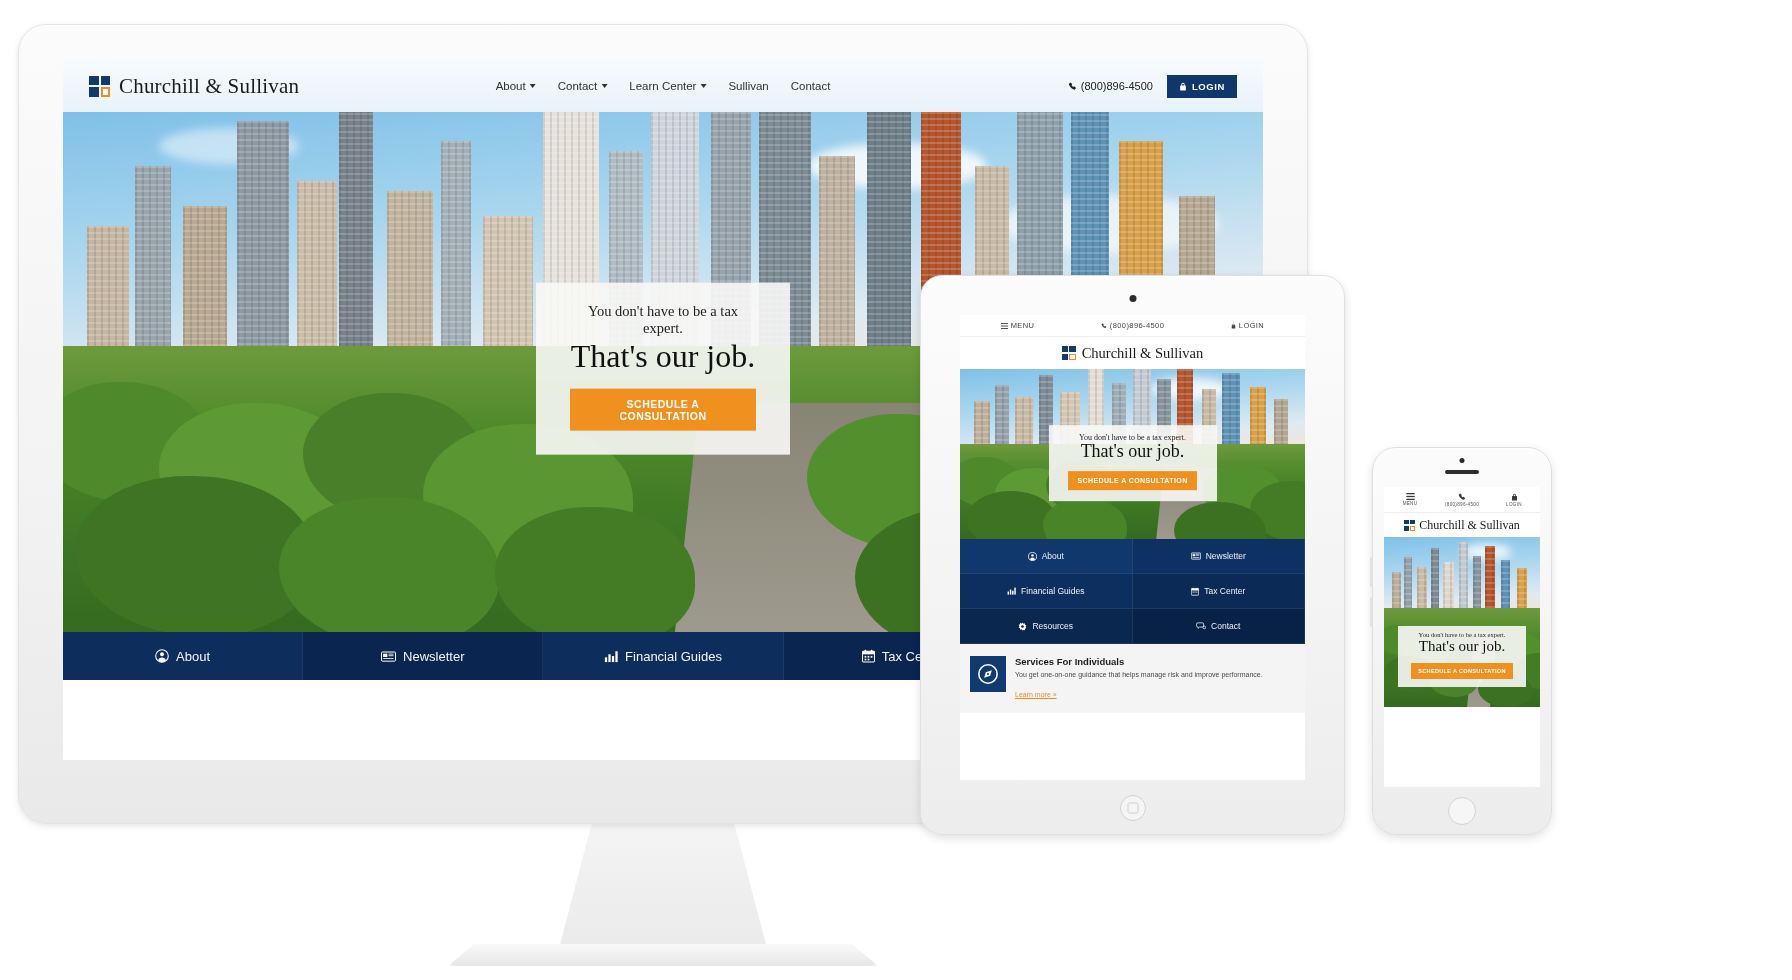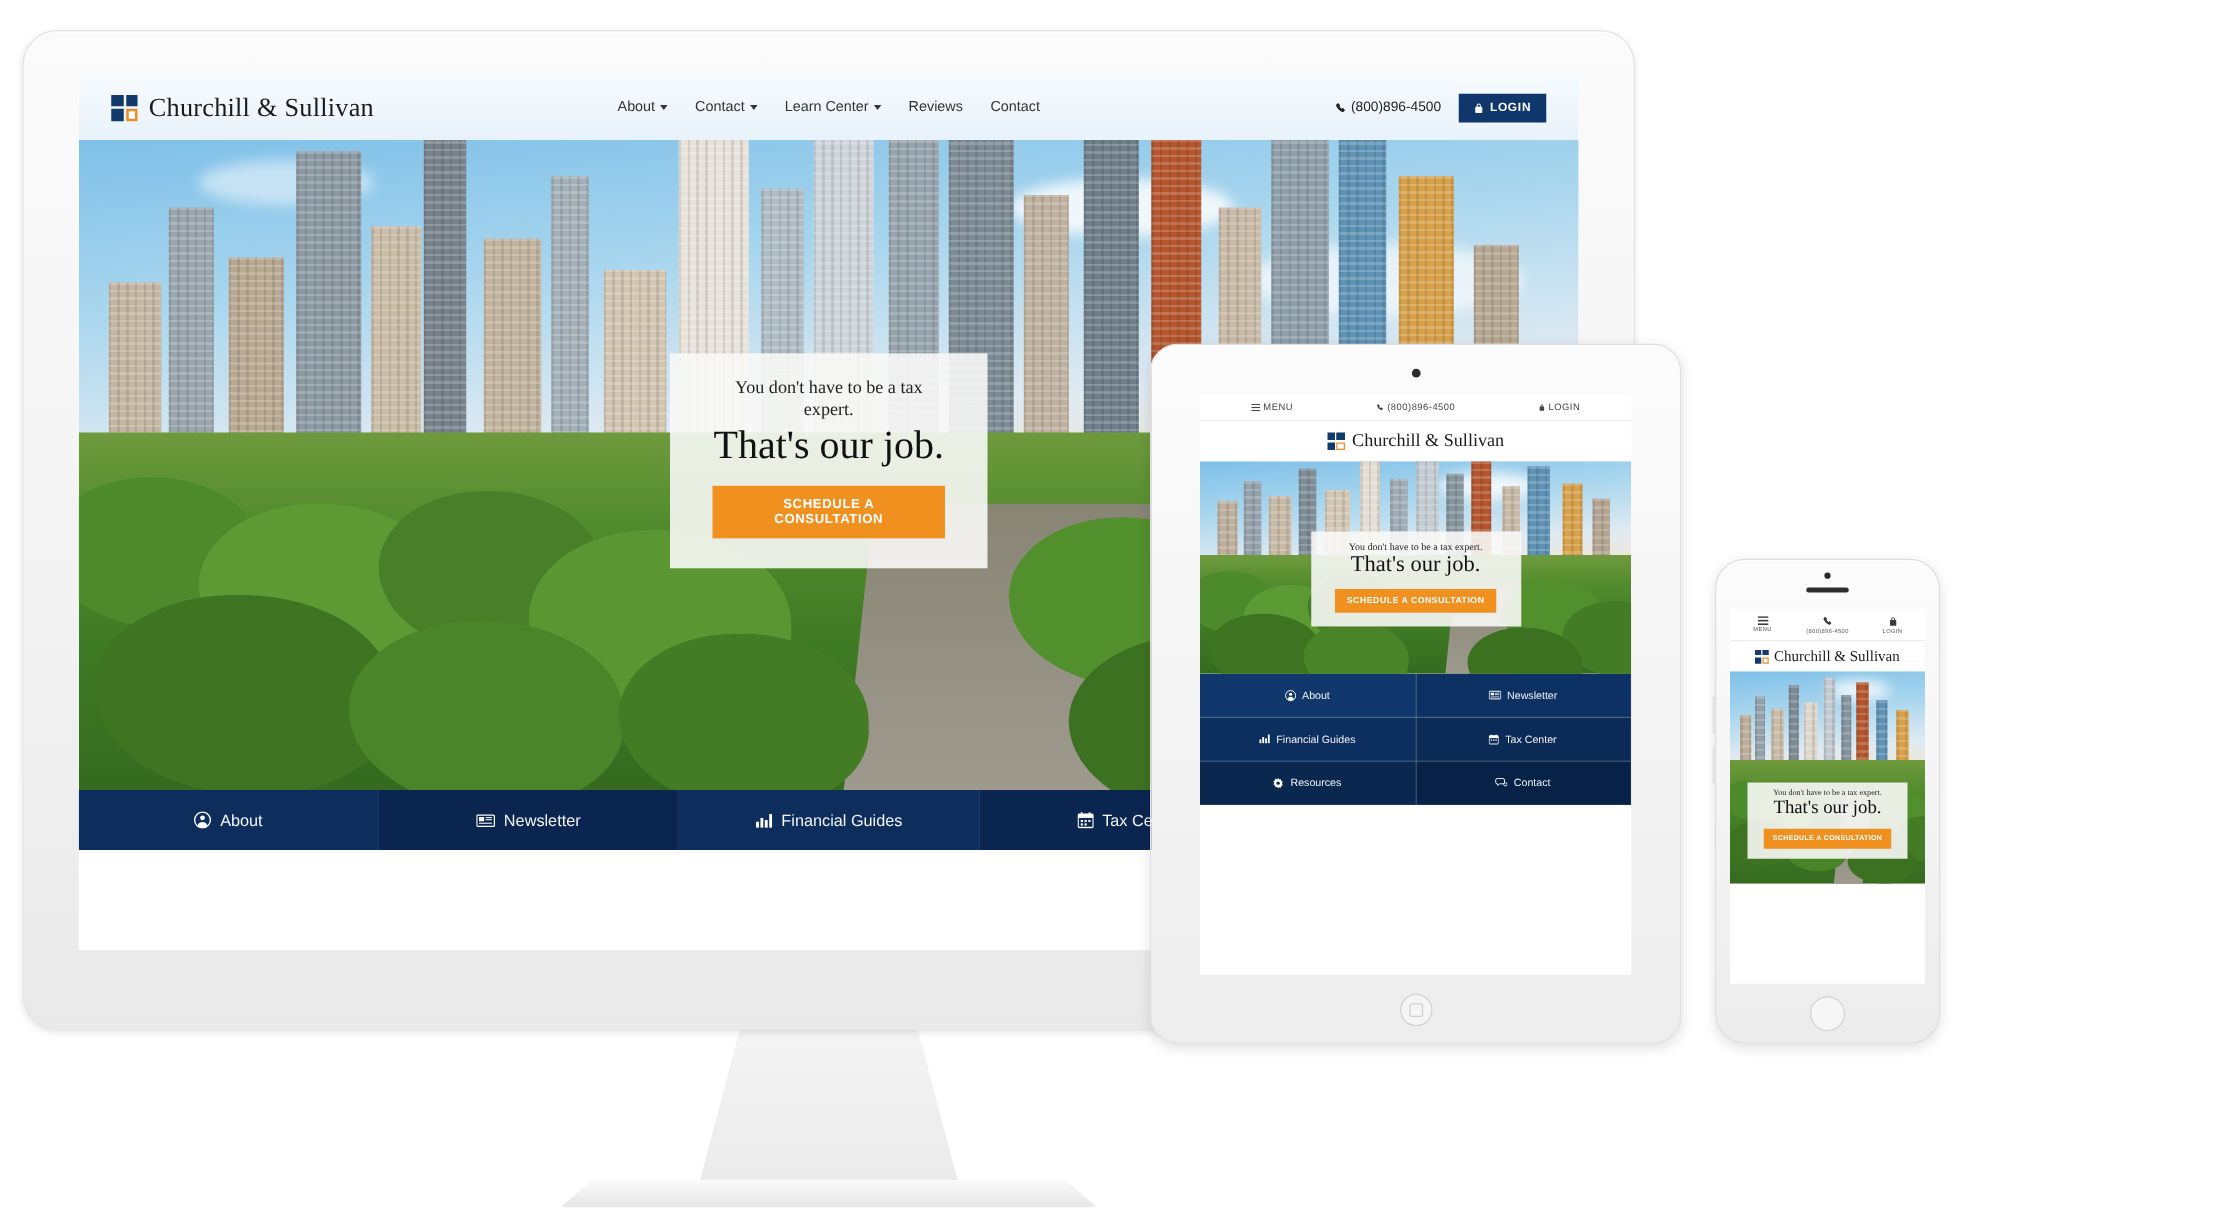--- a/index.html
+++ b/index.html
@@ -218,21 +218,21 @@
           </span>
           <span class="nav-item">
             <span>Contact</span>
             <span class="caret"></span>
           </span>
           <span class="nav-item">
             <span>Learn Center</span>
             <span class="caret"></span>
           </span>
           <span class="nav-item">
-            <span>Reviews</span>
+            <span>Sullivan</span>
           </span>
           <span class="nav-item">
             <span>Contact</span>
           </span>
         </nav>
 
         <div class="header-right">
           <span class="phone-link">
             <span class="ico">
               <svg width="9" height="9" viewBox="0 0 16 16">
@@ -508,20 +508,33 @@
           <span class="ico">
             <svg width="10" height="8" viewBox="0 0 18 14">
                 <path fill="none" stroke="#fff" stroke-width="1.3" d="M11.5 1.3H3.2A2.2 2.2 0 0 0 1 3.5v3.2a2.2 2.2 0 0 0 2.2 2.2h.6v2.3l2.6-2.3h5.1a2.2 2.2 0 0 0 2.2-2.2V3.5a2.2 2.2 0 0 0-2.2-2.2z"></path>
                 <circle cx="15" cy="9.6" r="2.4" fill="none" stroke="#fff" stroke-width="1.3"></circle>
               </svg>
           </span>
           <span>Contact</span>
         </div>
       </div>
 
+      <div class="t-services">
+        <div class="svc-icon">
+          <svg width="22" height="22" viewBox="0 0 24 24">
+              <circle cx="12" cy="12" r="10" fill="none" stroke="#fff" stroke-width="1.7"></circle>
+              <path fill="#fff" d="M16.2 7.8 9.6 10.2 7.8 16.2l6.6-2.4 1.8-6zM12 13.1a1.1 1.1 0 1 1 0-2.2 1.1 1.1 0 0 1 0 2.2z"></path>
+            </svg>
+        </div>
+        <div>
+          <div class="svc-title">Services For Individuals</div>
+          <div class="svc-desc">You get one-on-one guidance that helps manage risk and improve performance.</div>
+          <span class="svc-link">Learn more »</span>
+        </div>
+      </div>
     </div>
   </div>
 
   <div class="phone">
     <div class="phone-body"></div>
     <div class="phone-cam"></div>
     <div class="phone-speaker"></div>
     <div class="phone-side"></div>
     <div class="phone-side2"></div>
     <div class="phone-home"></div>

